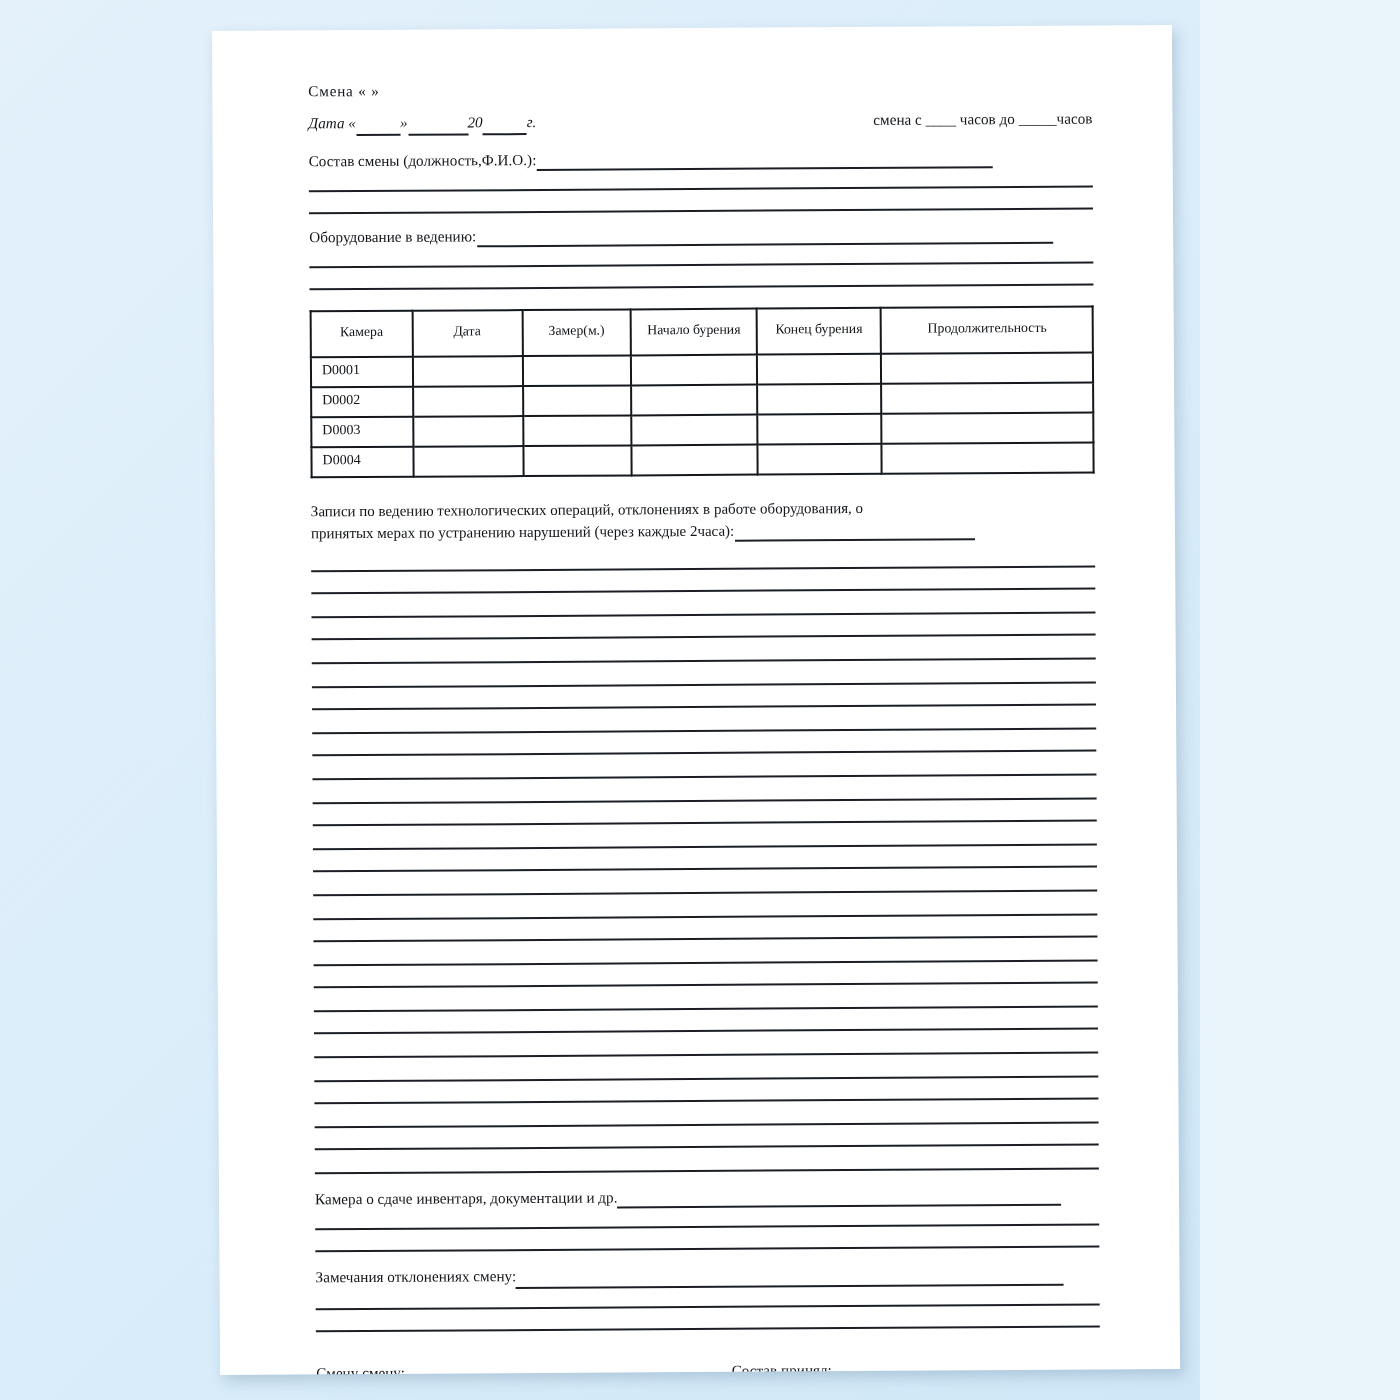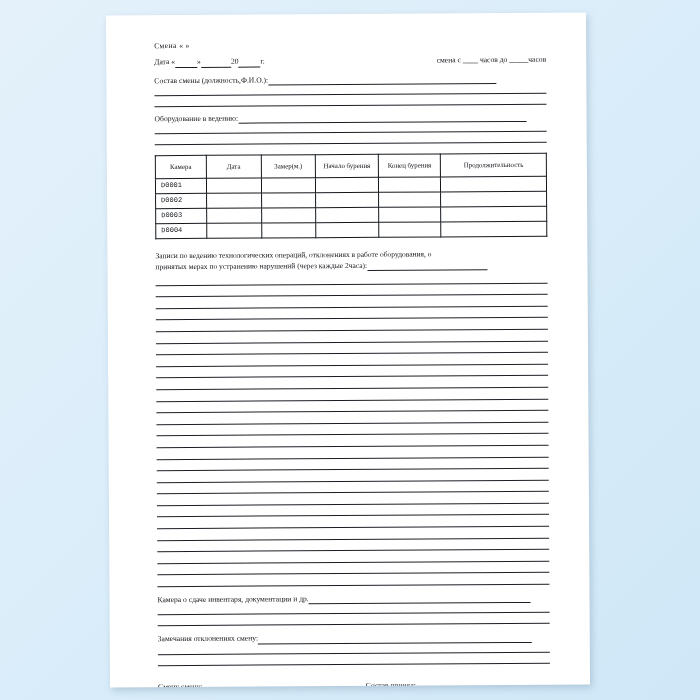--- a/index.html
+++ b/index.html
@@ -8,21 +8,21 @@
   }
   body {
     width: 700px;
     height: 700px;
     overflow: hidden;
     font-family: "Liberation Serif", serif;
     background: #eaf4fb;
   }
   #page-wrap {
     position: relative;
-    width: 700px;
+    width: 600px;
     height: 700px;
     background: linear-gradient(135deg, #e4f1fb 0%, #dceefa 40%, #cfe7f7 100%);
   }
   .sheet {
     position: absolute;
     left: 108px;
     top: 14px;
     width: 480px;
     height: 672px;
     background: #ffffff;
@@ -66,21 +66,21 @@
   }
   .shift-head {
     margin-bottom: 6px;
   }
   .date-row {
     display: flex;
     justify-content: space-between;
     align-items: flex-end;
     margin-bottom: 8px;
   }
-  .date-row .left { white-space: nowrap; }
+  .date-row .left { white-space: nowrap; font-style: italic; }
   .date-row .right { white-space: nowrap; text-align: right; }
   .block { margin-bottom: 7px; }
   .labelled {
     white-space: nowrap;
     display: block;
   }
   .labelled .rest {
     display: inline-block;
     border-bottom: 0.7px solid #1b1f25;
     height: 8px;
@@ -102,21 +102,20 @@
     font-weight: normal;
   }
   table.drill th {
     line-height: 1.08;
     font-size: 6.9px;
     height: 22px;
   }
   table.drill td.code {
     text-align: left;
     padding-left: 5px;
-    font-family: Liberation Mono, monospace;
   }
   .col-kam { width: 13%; }
   .col-data { width: 14%; }
   .col-zam { width: 14%; }
   .col-nach { width: 16%; }
   .col-kon { width: 16%; }
   .col-prod { width: 27%; }
   .notes-title {
     font-size: 7.5px;
     line-height: 1.4;

